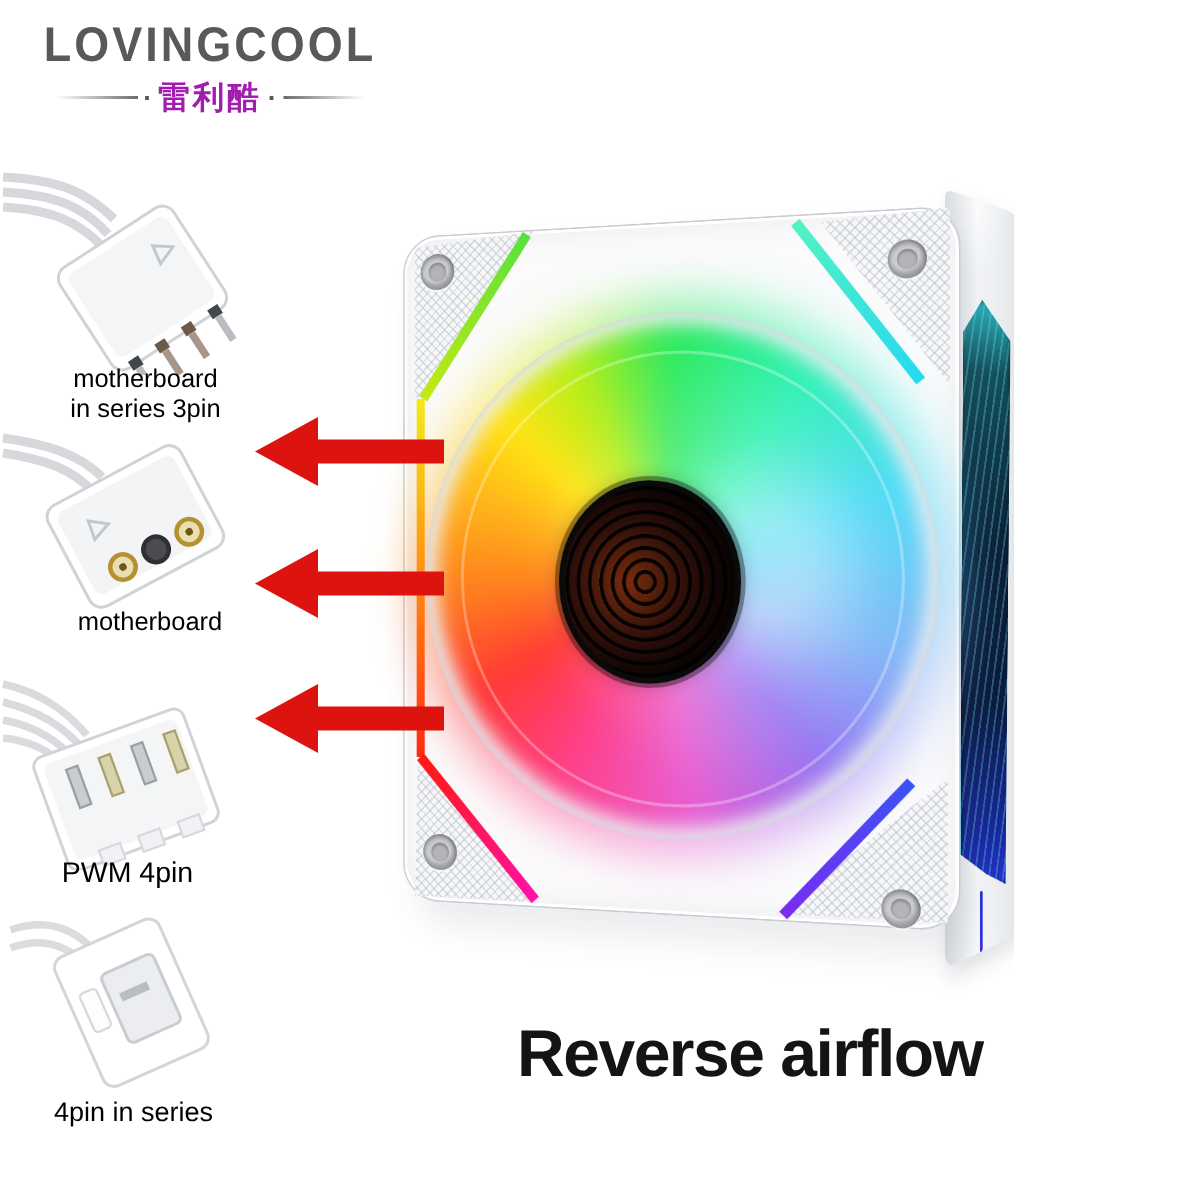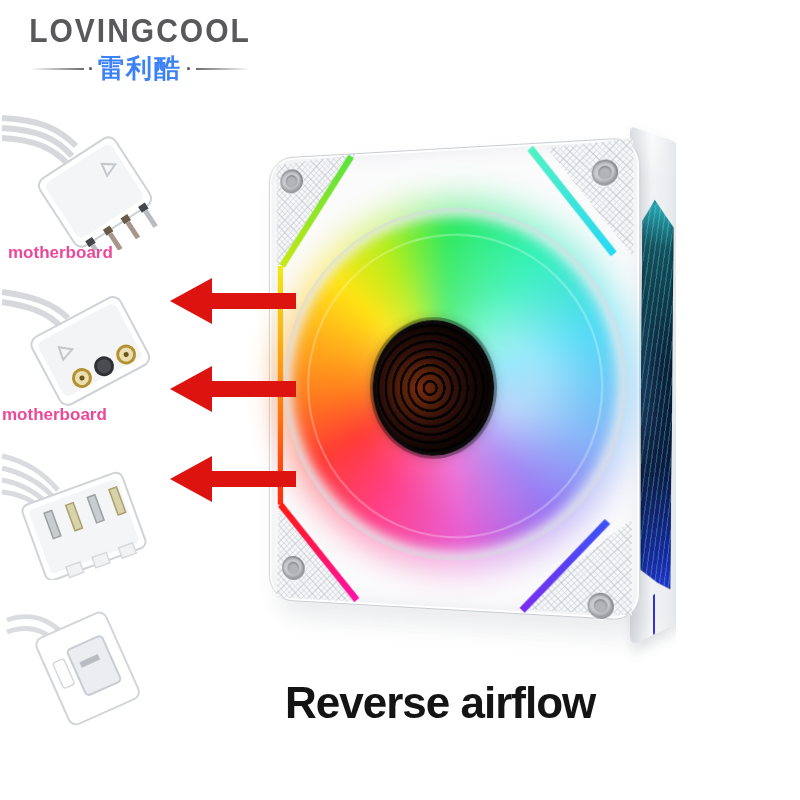--- a/index.html
+++ b/index.html
@@ -8,25 +8,25 @@
 
   
   .brand{position:absolute;left:26px;top:14px;width:228px;text-align:center;color:#58585b;}
   .brand-name{font-size:30px;font-weight:700;letter-spacing:2px;transform:scaleY(1.08);
               white-space:nowrap;color:#59595c;}
   .brand-sub{display:flex;align-items:center;justify-content:center;gap:4px;margin-top:3px;}
   .tapeline{display:inline-block;height:2px;width:54px;background:#6b6b6e;}
   .tapeline.left{background:linear-gradient(to left,#6b6b6e,rgba(107,107,110,0));}
   .tapeline.right{background:linear-gradient(to right,#6b6b6e,rgba(107,107,110,0));}
   .dot{font-size:18px;font-weight:700;line-height:1;}
-  .brand-cn{font-size:26px;font-weight:700;letter-spacing:2px;color:#3b82f6;}
+  .brand-cn{font-size:21px;font-weight:700;letter-spacing:2px;color:#a21caf;}
 
   
   .conn{position:absolute;}
-  .conn-label{position:absolute;color:#ec4899;font-weight:700;line-height:1.18;}
+  .conn-label{position:absolute;color:#000000;font-weight:400;text-align:center;line-height:1.18;}
   .lbl-1{left:8px;top:243px;width:178px;font-size:17px;}
   .lbl-2{left:2px;top:405px;width:196px;font-size:17px;}
   .lbl-3{left:16px;top:572px;width:138px;font-size:19px;}
   .lbl-4{left:10px;top:731px;width:158px;font-size:18px;}
 
   
   .fan{position:absolute;left:0;top:0;width:800px;height:800px;z-index:2;pointer-events:none;}
 
   .side{position:absolute;left:630px;top:126px;width:95px;height:520px;
         transform-origin:left 42%;transform:perspective(700px) rotateY(48deg);
@@ -92,21 +92,21 @@
   .screw-tr{left:335px;top:19px;}
   .screw-bl{left:14px;top:414px;}
   .screw-br{left:331px;top:436px;}
 
   
   .arrow{position:absolute;}
   .arrow.left-side{z-index:3;}
   .arrow.right-side{z-index:1;}
 
   
-  .caption{position:absolute;left:285px;top:678px;width:370px;text-align:left;
+  .caption{position:absolute;left:285px;top:678px;width:370px;text-align:right;
         font-size:44px;font-weight:700;letter-spacing:-1px;color:#141414;}
 </style>
 </head>
 <body>
 
 <div class="stage">
 
   <header class="brand">
     <div class="brand-name">LOVINGCOOL</div>
     <div class="brand-sub">
@@ -133,20 +133,21 @@
       <rect x="81" y="116" width="8" height="7" fill="#6b5a48"></rect>
       <rect x="82.5" y="123" width="5" height="19" fill="#a9968b"></rect>
       <rect x="102" y="116" width="8" height="7" fill="#6b5a48"></rect>
       <rect x="103.5" y="123" width="5" height="19" fill="#a9968b"></rect>
       <rect x="123" y="116" width="8" height="7" fill="#43464b"></rect>
       <rect x="124.5" y="123" width="5" height="19" fill="#b9bdc2"></rect>
     </g>
   </svg>
   <div class="conn-label lbl-1">
     <div>motherboard</div>
+    <div>in series 3pin</div>
   </div>
 
   <svg class="conn" style="left:0;top:288px;" width="165" height="118" viewBox="0 0 165 118">
     <g fill="none" stroke="#d6d8db" stroke-width="6">
       <path d="M2,4 C30,8 52,14 68,30"></path>
       <path d="M2,14 C28,18 48,24 62,40"></path>
     </g>
     <g transform="rotate(-28 85 68)">
       <rect x="42" y="28" width="100" height="76" rx="9" fill="#ffffff" stroke="#cfd2d6" stroke-width="2"></rect>
       <rect x="48" y="34" width="88" height="62" rx="6" fill="#f3f4f6"></rect>
@@ -174,33 +175,39 @@
       <rect x="38" y="46" width="94" height="68" rx="5" fill="#f4f5f7"></rect>
       <rect x="52" y="54" width="8" height="27" fill="#c9cdd2" stroke="#9aa09f" stroke-width="1.5"></rect>
       <rect x="75" y="54" width="8" height="27" fill="#d9d3ab" stroke="#a9a06a" stroke-width="1.5"></rect>
       <rect x="98" y="54" width="8" height="27" fill="#c9cdd2" stroke="#9aa09f" stroke-width="1.5"></rect>
       <rect x="121" y="54" width="8" height="27" fill="#d9d3ab" stroke="#a9a06a" stroke-width="1.5"></rect>
       <rect x="54" y="112" width="15" height="11" fill="#f1f2f4" stroke="#d7d9dd" stroke-width="1.5"></rect>
       <rect x="82" y="112" width="15" height="11" fill="#f1f2f4" stroke="#d7d9dd" stroke-width="1.5"></rect>
       <rect x="110" y="112" width="15" height="11" fill="#f1f2f4" stroke="#d7d9dd" stroke-width="1.5"></rect>
     </g>
   </svg>
+  <div class="conn-label lbl-3">
+    <div>PWM 4pin</div>
+  </div>
 
   <svg class="conn" style="left:5px;top:602px;" width="150" height="128" viewBox="0 0 150 128">
     <g fill="none" stroke="#dadcdf" stroke-width="5">
       <path d="M2,18 C26,10 44,16 60,34"></path>
       <path d="M2,30 C24,22 42,28 56,46"></path>
     </g>
     <g transform="rotate(-24 82 70)">
       <rect x="46" y="20" width="76" height="94" rx="8" fill="#ffffff" stroke="#d2d5d9" stroke-width="2"></rect>
       <rect x="72" y="42" width="38" height="50" rx="4" fill="#ebedf0" stroke="#c9ccd1" stroke-width="2"></rect>
       <rect x="79" y="58" width="20" height="6" fill="#b9bdc3"></rect>
       <rect x="54" y="48" width="12" height="28" rx="3" fill="#fdfdfe" stroke="#d6d8dc" stroke-width="1.5"></rect>
     </g>
   </svg>
+  <div class="conn-label lbl-4">
+    <div>4pin in series</div>
+  </div>
 
   <div class="fan">
 
     <div class="side">
       <div class="side-bar"></div>
     </div>
 
     <div class="front">
       <div class="rotor-glow"></div>
       <div class="rotor">

